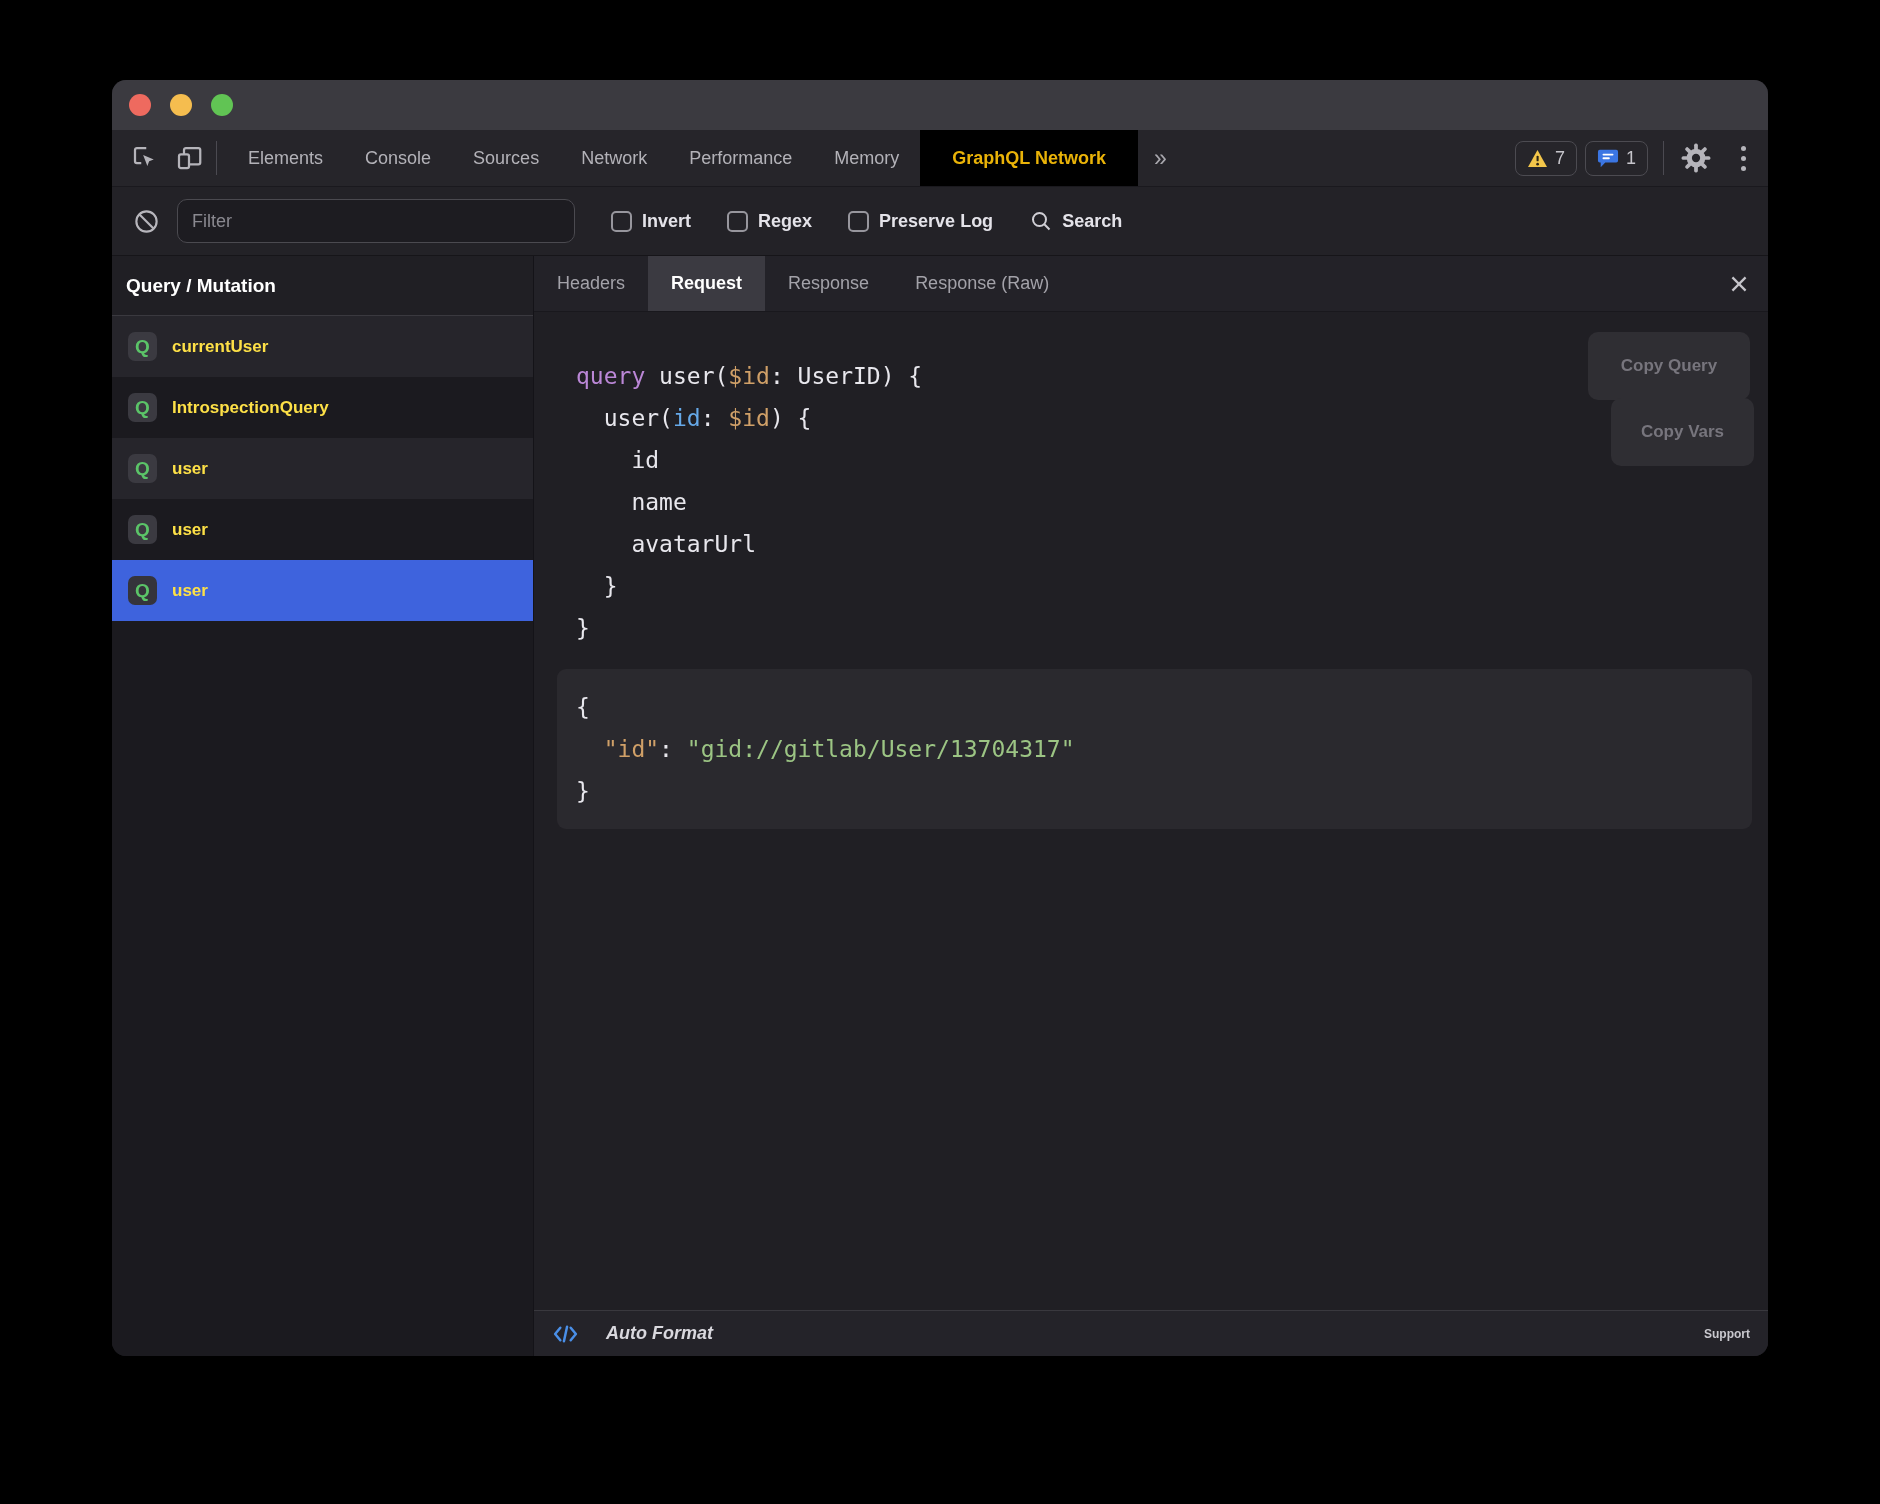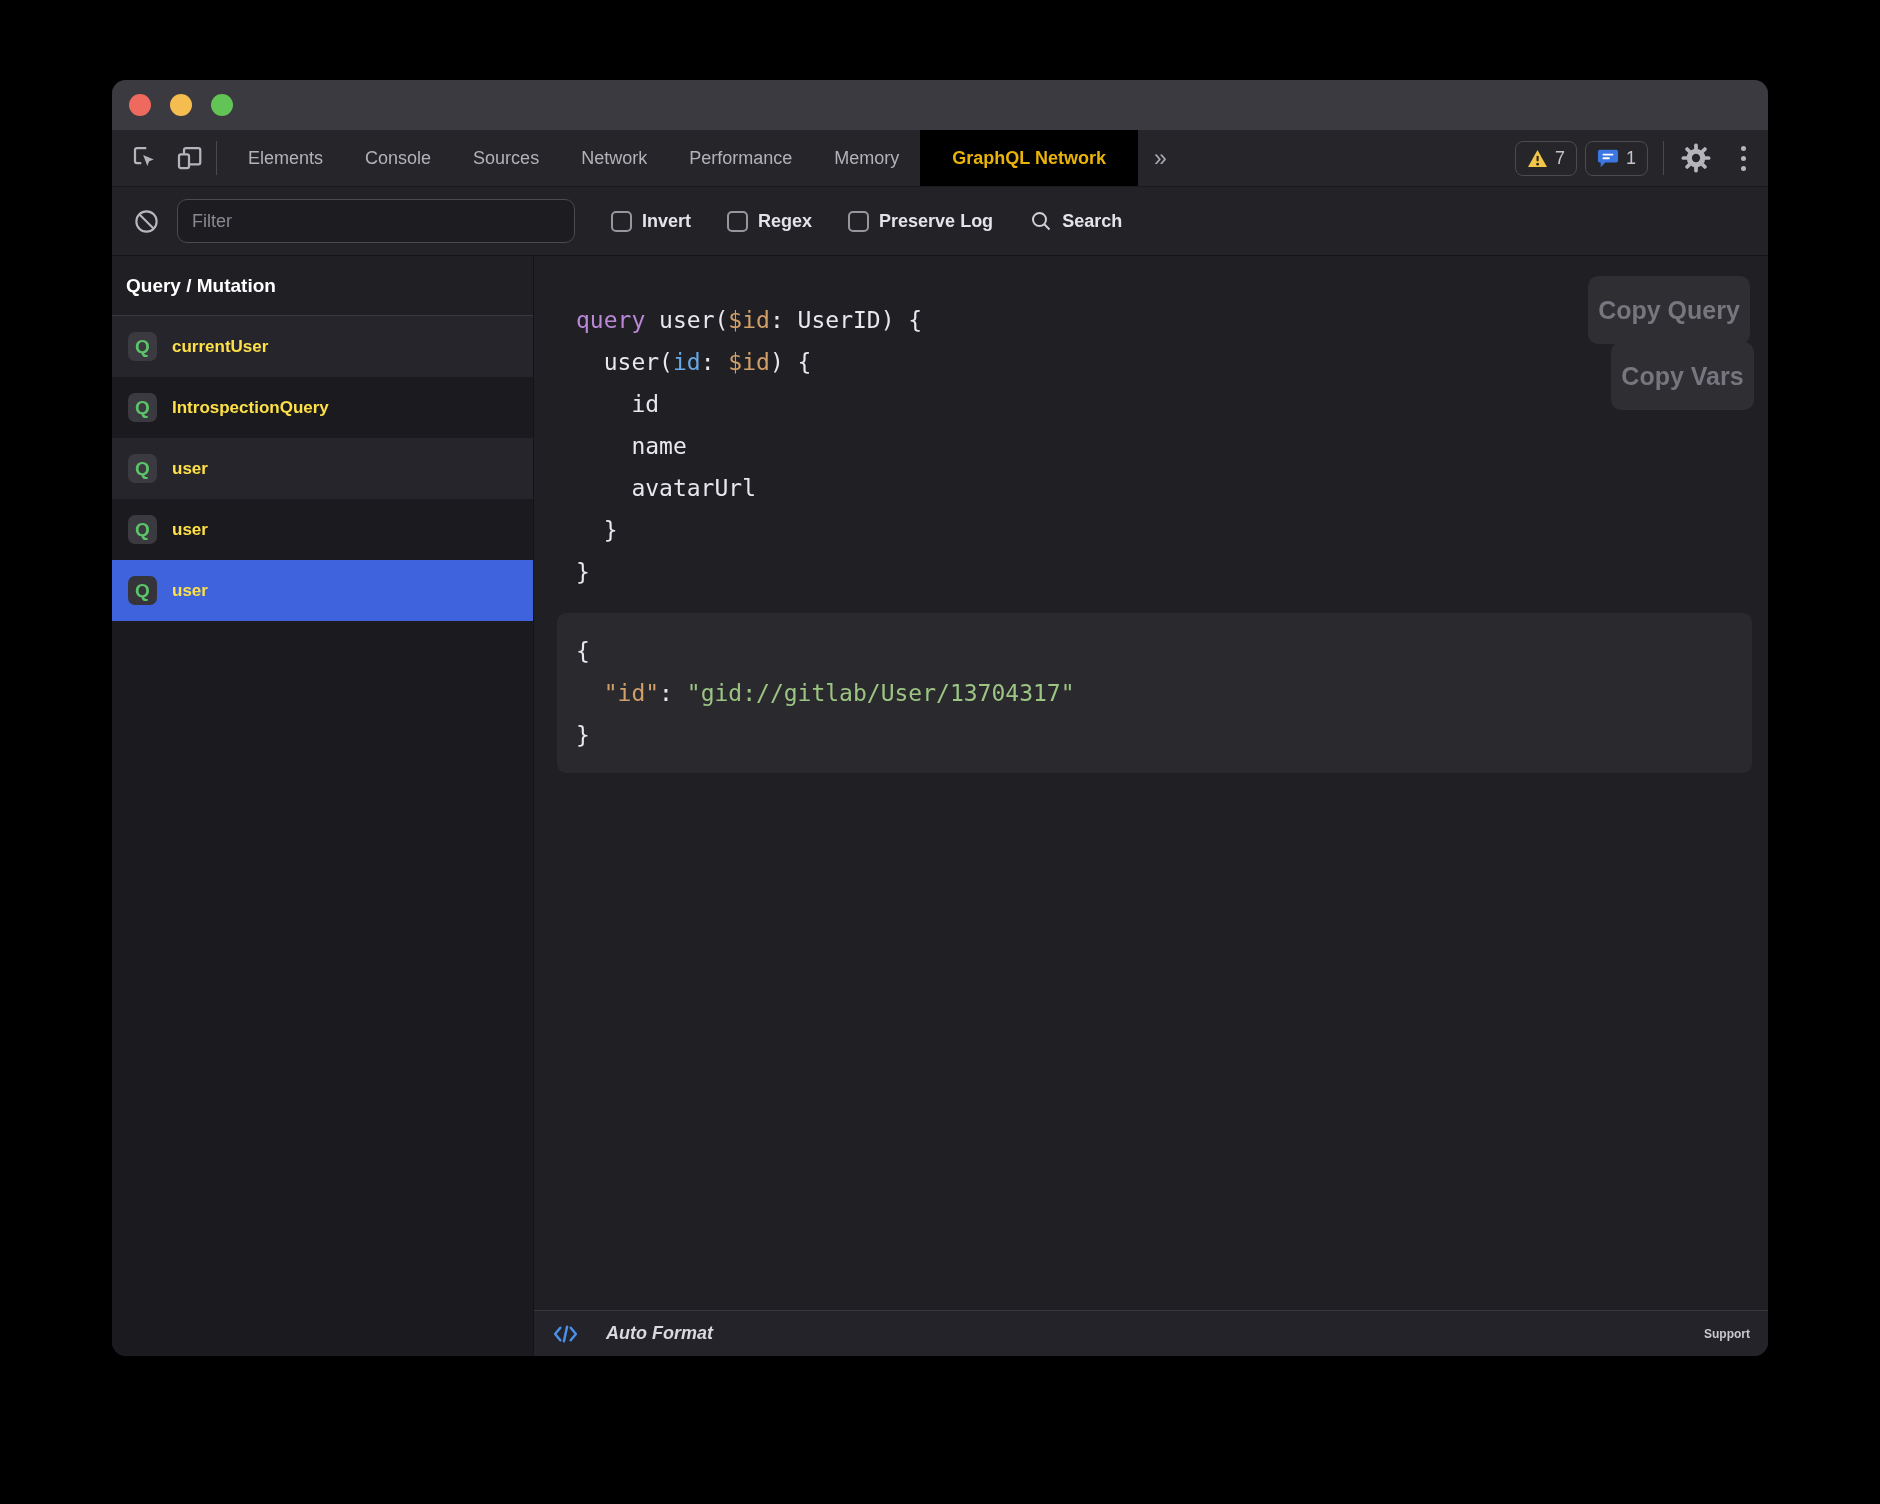--- a/index.html
+++ b/index.html
@@ -77,21 +77,21 @@
   .tok-kw  { color:#bb87d7; }
   .tok-pl  { color:#e8e7ed; }
   .tok-var { color:#d0a068; }
   .tok-attr{ color:#66a9e9; }
   .tok-key { color:#d0a068; }
   .tok-str { color:#9cc584; }
 
   .vars-box { margin-top:20px; background:#2a292e; border-radius:9px; padding:17px 20px 17px 19px; }
 
   .copy-btn { position:absolute; background:#2f2e33; border:none; border-radius:10px;
-    height:68px; color:#77757d; font-size:25px; font-weight:700; font-family:"Liberation Sans",sans-serif; }
+    height:68px; color:#77757d; font-size:17px; font-weight:700; font-family:"Liberation Sans",sans-serif; }
   .copy-query { top:20px; right:18px; width:162px; }
   .copy-vars  { top:86px; right:14px; width:143px; }
 
   .statusbar { height:46px; flex:0 0 46px; background:#242329; border-top:1px solid #39383e;
     display:flex; align-items:center; padding:0 18px; }
   .statusbar-left { display:flex; align-items:center; gap:27px;font-style:italic; }
   .autoformat-label { color:#d9d8de; font-size:18px; font-weight:700; }
   .support-label { margin-left:auto; color:#c9c8ce; font-size:12px; font-weight:700; }
 </style>
 </head>
@@ -234,20 +234,34 @@
         <span class="q-badge">Q</span>
         <span class="q-label">user</span>
       </div>
       <div class="query-item selected">
         <span class="q-badge">Q</span>
         <span class="q-label">user</span>
       </div>
     </div>
 
     <div class="detail">
+      <div class="detail-tabs">
+        <div class="detail-tab">Headers</div>
+        <div class="detail-tab active">Request</div>
+        <div class="detail-tab">Response</div>
+        <div class="detail-tab">Response (Raw)</div>
+        <div class="detail-tabs-right">
+          <span style="display:flex;">
+            <svg width="22" height="22" viewBox="0 0 20 20" fill="none" stroke="#c6c5cb" stroke-width="2">
+              <line x1="4" y1="4" x2="16" y2="16"></line>
+              <line x1="16" y1="4" x2="4" y2="16"></line>
+            </svg>
+          </span>
+        </div>
+      </div>
 
       <div class="detail-content">
         <div id="query-code" class="code-font query-code"><div class="code-line"><span class="tok-kw">query</span><span class="tok-pl"> user(</span><span class="tok-var">$id</span><span class="tok-pl">: UserID) {</span></div><div class="code-line"><span class="tok-pl">  user(</span><span class="tok-attr">id</span><span class="tok-pl">: </span><span class="tok-var">$id</span><span class="tok-pl">) {</span></div><div class="code-line"><span class="tok-pl">    id</span></div><div class="code-line"><span class="tok-pl">    name</span></div><div class="code-line"><span class="tok-pl">    avatarUrl</span></div><div class="code-line"><span class="tok-pl">  }</span></div><div class="code-line"><span class="tok-pl">}</span></div></div>
         <div id="vars-box" class="code-font vars-box"><div class="code-line"><span class="tok-pl">{</span></div><div class="code-line"><span class="tok-pl">  </span><span class="tok-key">"id"</span><span class="tok-pl">: </span><span class="tok-str">"gid://gitlab/User/13704317"</span></div><div class="code-line"><span class="tok-pl">}</span></div></div>
         <button class="copy-btn copy-query">Copy Query</button>
         <button class="copy-btn copy-vars">Copy Vars</button>
       </div>
 
       <div class="statusbar">
         <div class="statusbar-left">

